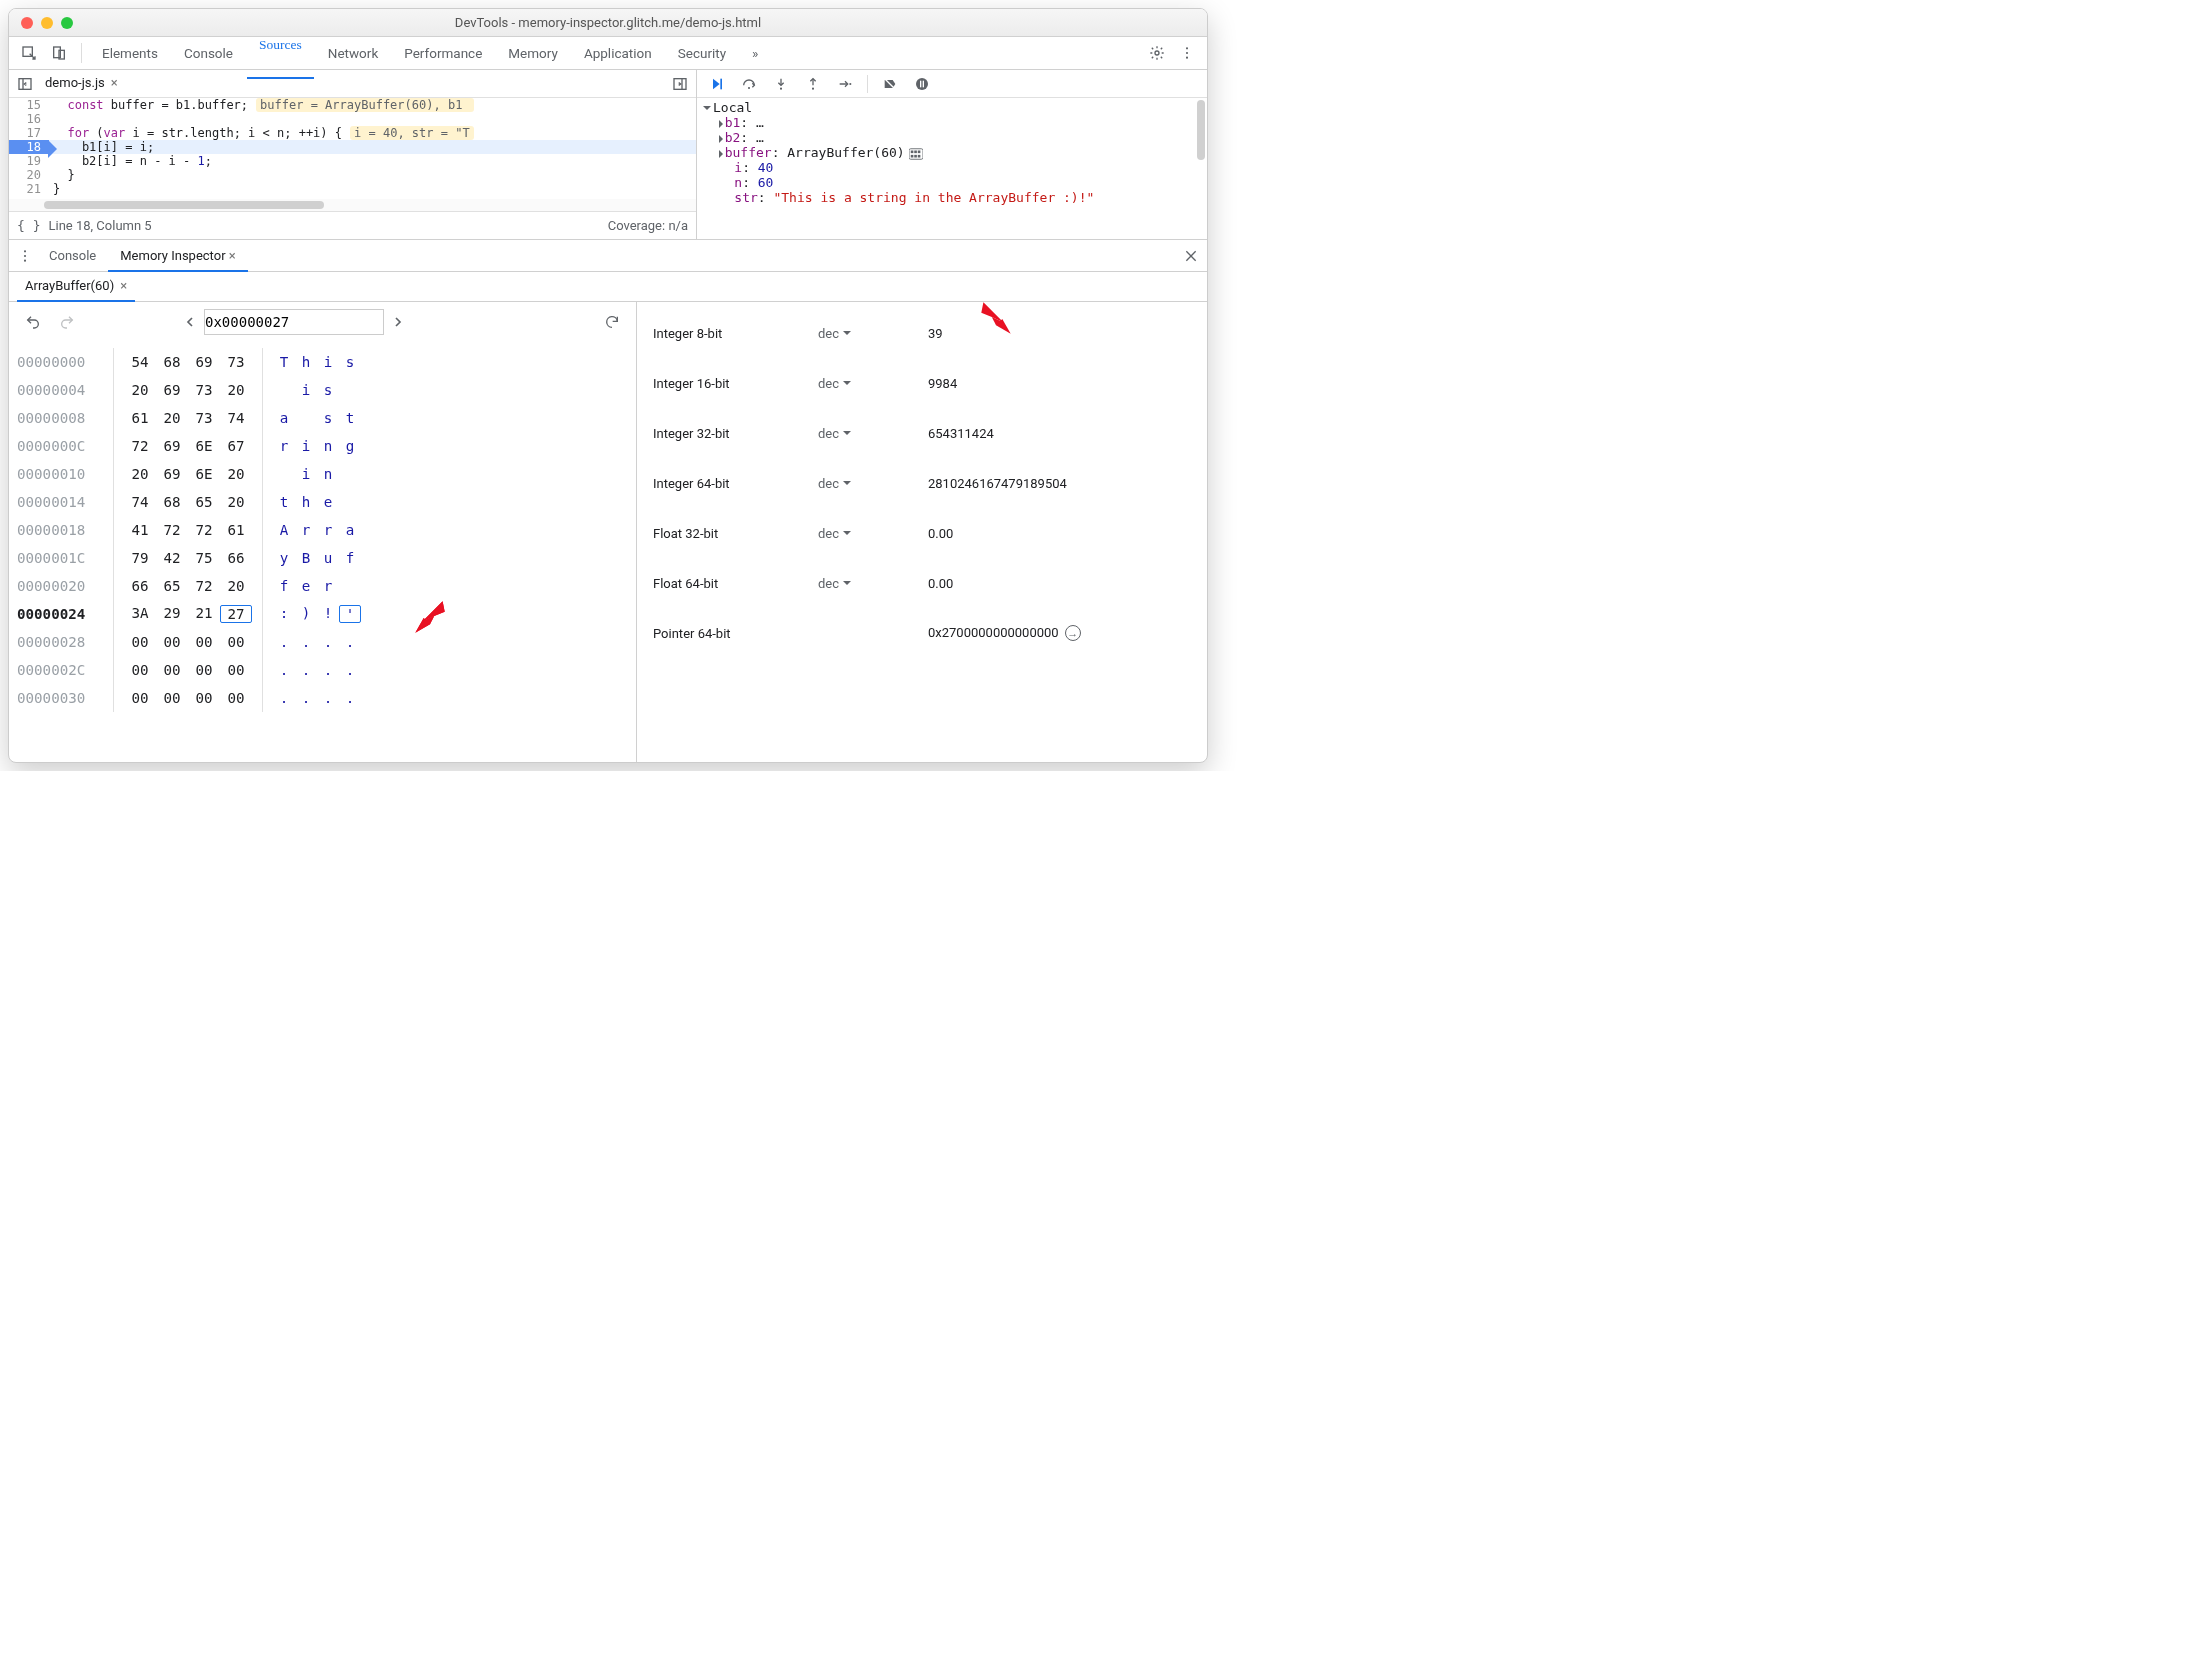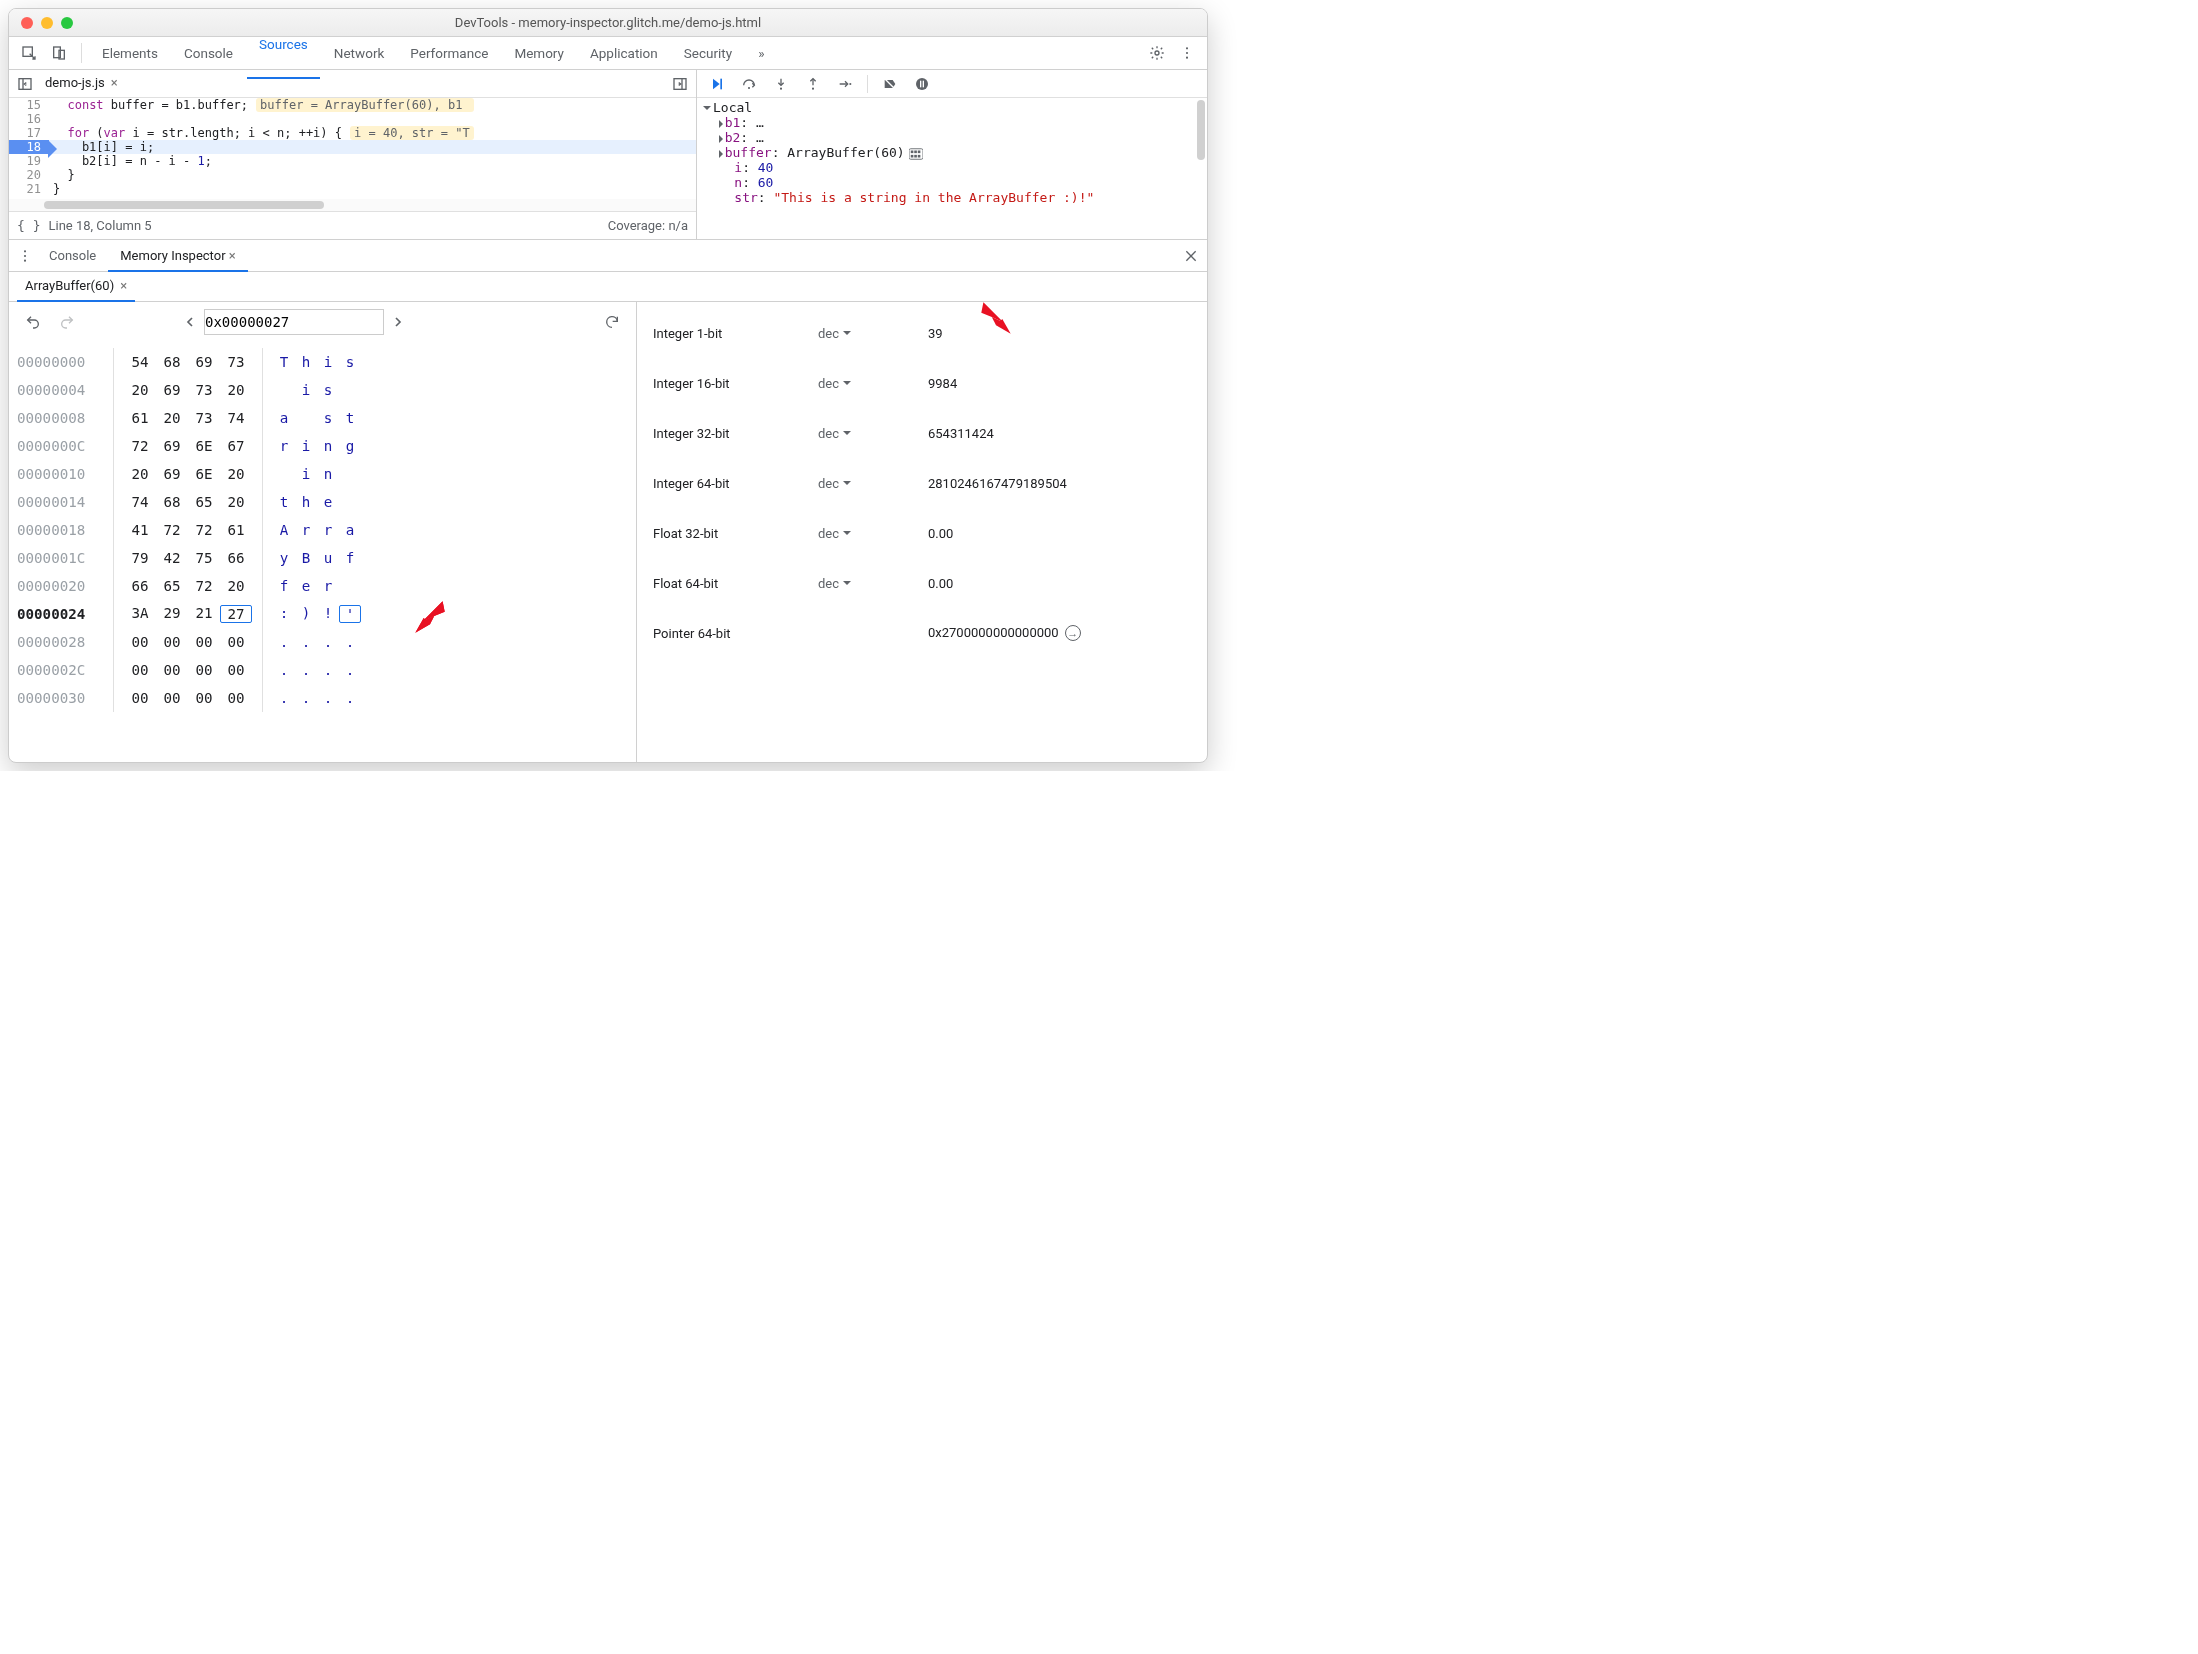--- a/index.html
+++ b/index.html
@@ -30,21 +30,21 @@
   .tl { width:12px; height:12px; border-radius:50%; }
   .tl.red{background:#ff5f57;} .tl.yellow{background:#ffbd2e;} .tl.green{background:#28c840;}
   .titlebar-title { position:absolute; left:0; right:0; text-align:center; font-size:13px; color:#555; }
 
   .main-tabs {
     display:flex; align-items:center; height:33px; border-bottom:1px solid #d0d0d0;
     padding:0 6px; gap:2px;
   }
   .main-tabs .spacer { flex:1; }
   .tab-btn { padding:0 12px; height:33px; line-height:33px; color:#5f6368; cursor:pointer; font-size:13.5px;}
-  .tab-btn.active { color:#1a73e8; border-bottom:2px solid#1a73e8; height:51px;}
+  .tab-btn.active { color:#1a73e8; border-bottom:2px solid#1a73e8; height:51px;font-family:Liberation Serif, serif;}
   .icon-btn { width:28px; height:28px; display:flex; align-items:center; justify-content:center; color:#5f6368; cursor:pointer;}
   .icon-btn svg { width:16px; height:16px; }
 
   .sources-row { display:flex; height:170px; border-bottom:1px solid #d0d0d0; }
   .sources-left { flex:1; display:flex; flex-direction:column; border-right:1px solid #d0d0d0; min-width:0;}
   .file-tabbar { height:28px; display:flex; align-items:center; border-bottom:1px solid #e0e0e0; padding:0 4px;}
   .file-tab { display:flex; align-items:center; gap:6px; padding:0 8px; height:28px; border-bottom:2px solid transparent;}
   .file-tab .close{color:#777; font-size:13px;}
   .file-tabbar .spacer{flex:1;}
   .code-area { flex:1; overflow:auto; font-family: Menlo, Consolas, monospace; font-size:12px; background:#fff; position:relative;}
@@ -366,21 +366,21 @@
     </div>
 
     <div class="mem-right">
       <div class="val-list" id="val-list" style="position:relative;">
         <svg class="red-arrow" style="right:190px;top:-4px;transform:scaleX(-1)" viewBox="0 0 40 40">
             <polygon fill="#e81123" points="6,34 20,26 14,20"></polygon>
             <polygon fill="#e81123" points="13,23 32,4 34,14 24,18"></polygon>
             <polygon fill="#e81123" points="13,23 24,18 20,26"></polygon>
           </svg>
       <div class="val-row">
-            <div class="val-label">Integer 1-bit</div>
+            <div class="val-label">Integer 8-bit</div>
             <div class="val-fmt">
               <span>dec</span>
               <span class="tri down"></span>
             </div>
             <div class="val-value">39</div>
           </div>
           <div class="val-row">
             <div class="val-label">Integer 16-bit</div>
             <div class="val-fmt">
               <span>dec</span>

